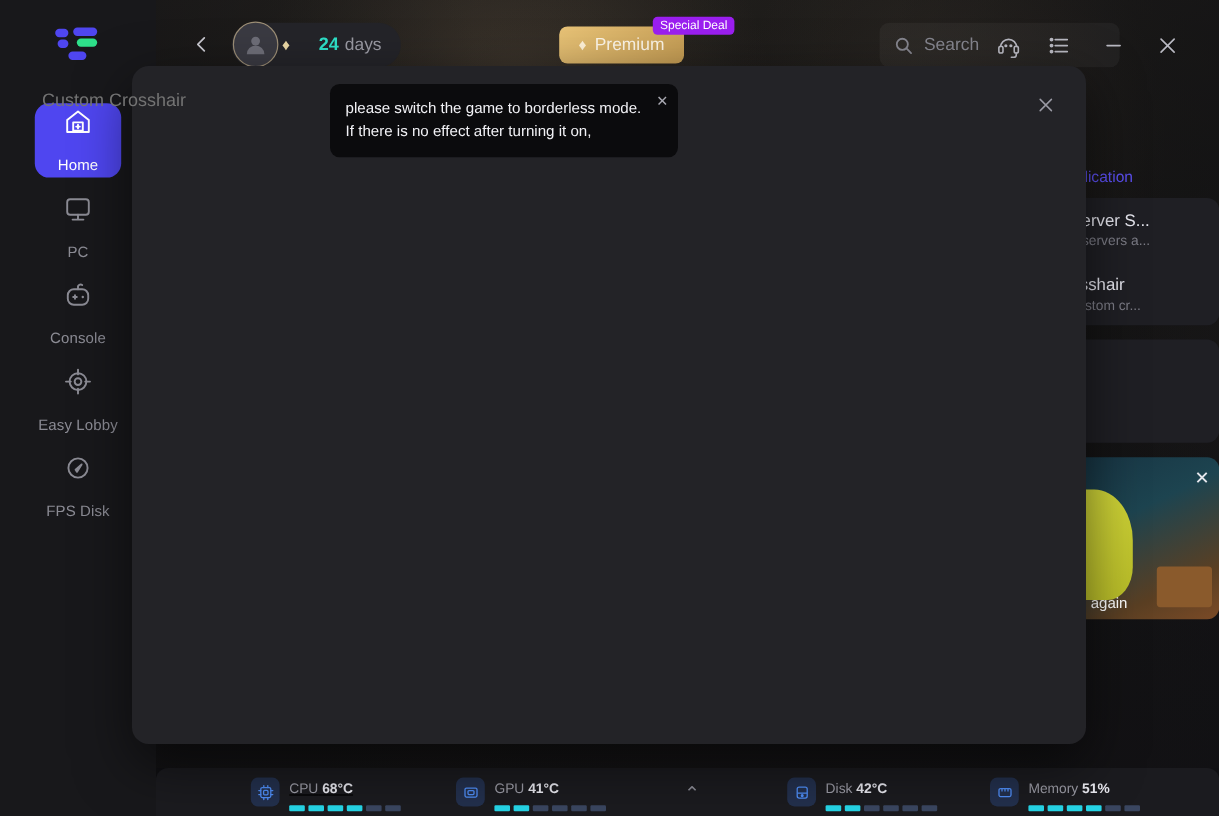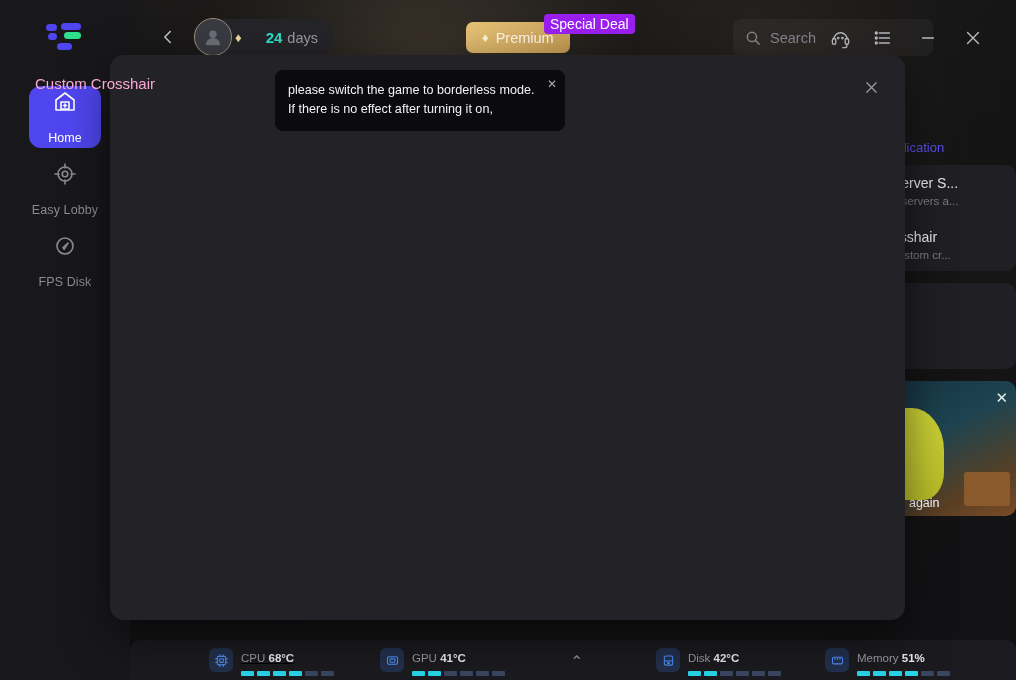--- a/index.html
+++ b/index.html
@@ -57,21 +57,21 @@
   .diamond { color: #ecd9a6; font-size: 13px; }
   .days-num { color: #2ee0c8; font-weight: bold; font-size: 15px; margin-left: 19px; }
   .days-txt { color: #9b9ba4; }
   .premium {
     position: absolute; left: 336px; top: 22px; height: 31px; padding: 0 16px;
     border-radius: 7px; background: linear-gradient(140deg,#e8c377,#c29a52);
     display: flex; align-items: center; gap: 7px; color: #fdf6e8; font-size: 14.5px; cursor:pointer;
   }
   .deal-badge {
     position: absolute; left: 414px; top: 14px; padding: 2px 6px; border-radius: 4px;
-    background: #9b1ff0; color: #fff; font-size: 14px; z-index: 2;
+    background: #9b1ff0; color: #fff; font-size: 10px; z-index: 2;
   }
   .searchbox {
     position: absolute; left: 603px; top: 19px; width: 200px; height: 37px; border-radius: 8px;
     background: rgba(255,255,255,0.045); display: flex; align-items: center; padding: 0 12px; gap: 9px;
     color: #86868f; font-size: 14.5px; cursor: text;
   }
   .tb-icon { position:absolute; top:25px; width:26px; height:26px; color:#b9b9c2; cursor:pointer;
     display:flex;align-items:center;justify-content:center; }
 
   
@@ -88,21 +88,21 @@
   .bg-promo .hut { position:absolute; right:6px; bottom:10px; width:46px; height:34px; background:#8a5a2c; border-radius:3px;}
   .bg-promo .x { position:absolute; right:8px; top:8px; color:#e8e8ee; font-size:15px; cursor:pointer; }
   .bg-promo .cap { position:absolute; left:6px; bottom:6px; color:#fff; font-size:12.5px; }
 
   
   .dialog {
     position: absolute; left: 110px; top: 55px; width: 795px; height: 565px;
     background: #232327; border-radius: 14px; z-index: 30;
     box-shadow: 0 16px 46px rgba(0,0,0,0.55);
   }
-  .dlg-title { position: absolute; left: 35px; top: 75px; color: #f9a8d4; font-size: 15px; z-index:31;}
+  .dlg-title { position: absolute; left: 35px; top: 75px; color: #737373; font-size: 15px; z-index:31;}
   .dlg-close { position: absolute; left: 858px; top: 74px; width: 26px; height: 26px; color: #9a9aa4;
     font-size: 19px; display:flex;align-items:center;justify-content:center; cursor:pointer; z-index:33;}
 
   
   .tooltip {
     position: absolute; left: 275px; top: 70px; width: 290px; padding: 11px 13px 12px 13px;
     background: #0b0b0d; border-radius: 8px; color: #f2f2f6; font-size: 12.6px; line-height: 1.5; z-index: 40;
   }
   .tooltip .tclose { position:absolute; right:8px; top:5px; color:#a9a9b2; font-size:12px; cursor:pointer; }
 
@@ -217,21 +217,41 @@
         <span class="nav-ico">
           <svg viewBox="0 0 26 26" width="26" height="26" fill="none" stroke="#fff" stroke-width="1.6">
             <path d="M4 11 L13 4 L22 11 V21 H4 Z" stroke-linejoin="round"></path>
             <path d="M9 13 h8 v7 h-8 z" stroke-linejoin="round"></path>
             <path d="M13 15 v3 M11.5 16.5 h3" stroke-linecap="round"></path>
           </svg>
         </span>
         <span class="nav-label">Home</span>
       </div>
 
-
+      <div class="nav-item">
+        <span class="nav-ico">
+          <svg viewBox="0 0 26 26" width="26" height="26" fill="none" stroke="#8b8b94" stroke-width="1.6">
+            <rect x="4" y="5" width="18" height="13" rx="2.5"></rect>
+            <path d="M13 18 v4 M8.5 22 h9" stroke-linecap="round"></path>
+          </svg>
+        </span>
+        <span class="nav-label">PC</span>
+      </div>
+
+      <div class="nav-item">
+        <span class="nav-ico">
+          <svg viewBox="0 0 26 26" width="26" height="26" fill="none" stroke="#8b8b94" stroke-width="1.6">
+            <rect x="4.5" y="8" width="17" height="13" rx="5"></rect>
+            <path d="M9 14.5 h3 M10.5 13 v3" stroke-linecap="round"></path>
+            <circle cx="17" cy="14.5" r="1" fill="#8b8b94" stroke="none"></circle>
+            <path d="M13 8 V5.5 a2.5 2.5 0 0 1 3.5 -1" stroke-linecap="round"></path>
+          </svg>
+        </span>
+        <span class="nav-label">Console</span>
+      </div>
 
       <div class="nav-item">
         <span class="nav-ico">
           <svg viewBox="0 0 26 26" width="26" height="26" fill="none" stroke="#8b8b94" stroke-width="1.6">
             <circle cx="13" cy="13" r="7"></circle>
             <circle cx="13" cy="13" r="2.8"></circle>
             <path d="M13 3 v4 M13 19 v4 M3 13 h4 M19 13 h4" stroke-linecap="round"></path>
           </svg>
         </span>
         <span class="nav-label">Easy Lobby</span>

